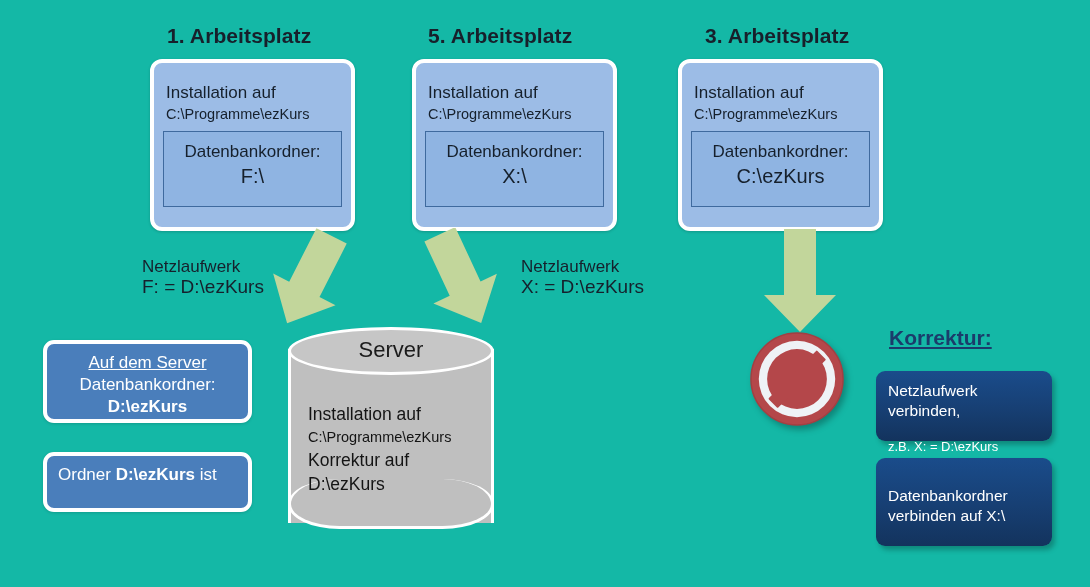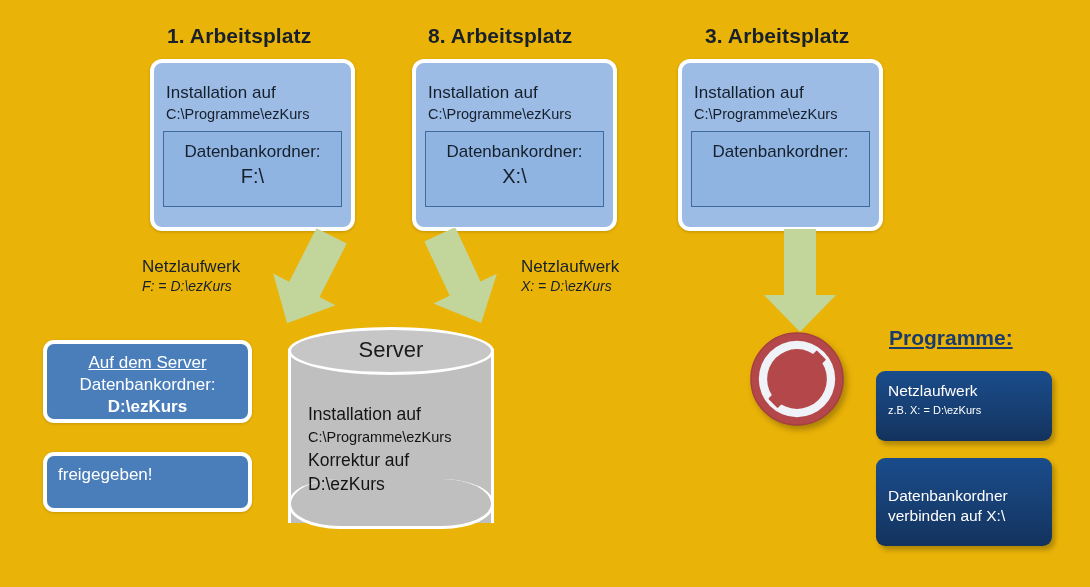--- a/index.html
+++ b/index.html
@@ -5,21 +5,21 @@
 <style>
   html, body {
     margin: 0;
     padding: 0;
     background: #ffffff;
   }
   #stage {
     position: relative;
     width: 1090px;
     height: 587px;
-    background: #eab308;
+    background: #14b8a6;
     font-family: "Liberation Sans", sans-serif;
     overflow: hidden;
     color: #111111;
   }
 
   
   .ws-title {
     position: absolute;
     font-size: 21px;
     font-weight: 700;
@@ -85,24 +85,23 @@
   .netz {
     position: absolute;
     white-space: nowrap;
   }
   .netz .t1 {
     font-size: 17px;
     line-height: 21px;
     color: #16202c;
   }
   .netz .t2 {
-    font-size: 14px;
+    font-size: 19px;
     line-height: 19px;
     color: #16202c;
-    font-style: italic;
   }
 
   
   .arrow {
     position: absolute;
   }
   .arrow svg { display: block; }
 
   
   .server {
@@ -223,56 +222,58 @@
     color: #ffffff;
     box-shadow: 3px 4px 5px rgba(0,0,0,.25);
     padding: 10px 12px 0 12px;
   }
   .dark-note .l1 {
     font-size: 15.5px;
     line-height: 20px;
     white-space: nowrap;
   }
   .dark-note .l2 {
-    font-size: 11px;
+    font-size: 13px;
     line-height: 19px;
     white-space: nowrap;
+    margin-top: 16px;
   }
 </style>
 </head>
 <body>
 
 <div id="stage">
 
   <div class="ws-title" style="left:167px; top:24px;">1. Arbeitsplatz</div>
   <div class="ws-card" style="left:150px; top:59px;">
     <div class="ws-inst">Installation auf</div>
     <div class="ws-path">C:\Programme\ezKurs</div>
     <div class="ws-inner">
       <div class="lbl">Datenbankordner:</div>
       <div class="val">F:\</div>
     </div>
   </div>
 
-  <div class="ws-title" style="left:428px; top:24px;">8. Arbeitsplatz</div>
+  <div class="ws-title" style="left:428px; top:24px;">5. Arbeitsplatz</div>
   <div class="ws-card" style="left:412px; top:59px;">
     <div class="ws-inst">Installation auf</div>
     <div class="ws-path">C:\Programme\ezKurs</div>
     <div class="ws-inner">
       <div class="lbl">Datenbankordner:</div>
       <div class="val">X:\</div>
     </div>
   </div>
 
   <div class="ws-title" style="left:705px; top:24px;">3. Arbeitsplatz</div>
   <div class="ws-card" style="left:678px; top:59px;">
     <div class="ws-inst">Installation auf</div>
     <div class="ws-path">C:\Programme\ezKurs</div>
     <div class="ws-inner">
       <div class="lbl">Datenbankordner:</div>
+      <div class="val">C:\ezKurs</div>
     </div>
   </div>
 
   <div class="arrow" style="left:248px; top:228px;">
     <svg width="120" height="105" viewBox="0 0 120 105">
       <g transform="rotate(27 60 52)">
         <polygon points="44,2 78,2 78,62 96,62 61,100 26,62 44,62" fill="#c2d69b"></polygon>
       </g>
     </svg>
   </div>
@@ -314,37 +315,38 @@
     </div>
   </div>
 
   <div class="note" style="left:43px; top:340px; width:209px; height:83px; padding-top:8px;">
     <div class="ln center u">Auf dem Server</div>
     <div class="ln center">Datenbankordner:</div>
     <div class="ln center" style="font-weight:700;">D:\ezKurs</div>
   </div>
 
   <div class="note" style="left:43px; top:452px; width:209px; height:60px; padding:8px 0 0 11px;">
-    <div class="ln">freigegeben!</div>
+    <div class="ln"><span>Ordner </span><b>D:\ezKurs</b><span> ist</span></div>
   </div>
 
   <div class="no-sign">
     <svg width="98" height="98" viewBox="0 0 100 100">
       <circle cx="50" cy="50" r="47" fill="#b4474a"></circle>
       <path d="M50 11 a39 39 0 1 1 0 78 a39 39 0 1 1 0 -78 Z
                M50 19.5 a30.5 30.5 0 1 0 0 61 a30.5 30.5 0 1 0 0 -61 Z" fill="#eff2f6" fill-rule="evenodd"></path>
       <rect x="15" y="43.5" width="70" height="13.5" rx="1" transform="rotate(-45 50 50)" fill="#b4474a"></rect>
       <circle cx="50" cy="50" r="47" fill="none" stroke="#a43f42" stroke-width="1.5"></circle>
     </svg>
   </div>
 
-  <div class="korrektur-title">Programme:</div>
+  <div class="korrektur-title">Korrektur:</div>
 
   <div class="dark-note" style="left:876px; top:371px; width:176px; height:70px;">
     <div class="l1">Netzlaufwerk</div>
+    <div class="l1">verbinden,</div>
     <div class="l2">z.B. X: = D:\ezKurs</div>
   </div>
 
   <div class="dark-note" style="left:876px; top:458px; width:176px; height:88px; padding-top:28px;">
     <div class="l1">Datenbankordner</div>
     <div class="l1">verbinden auf X:\</div>
   </div>
 
 </div>
 

